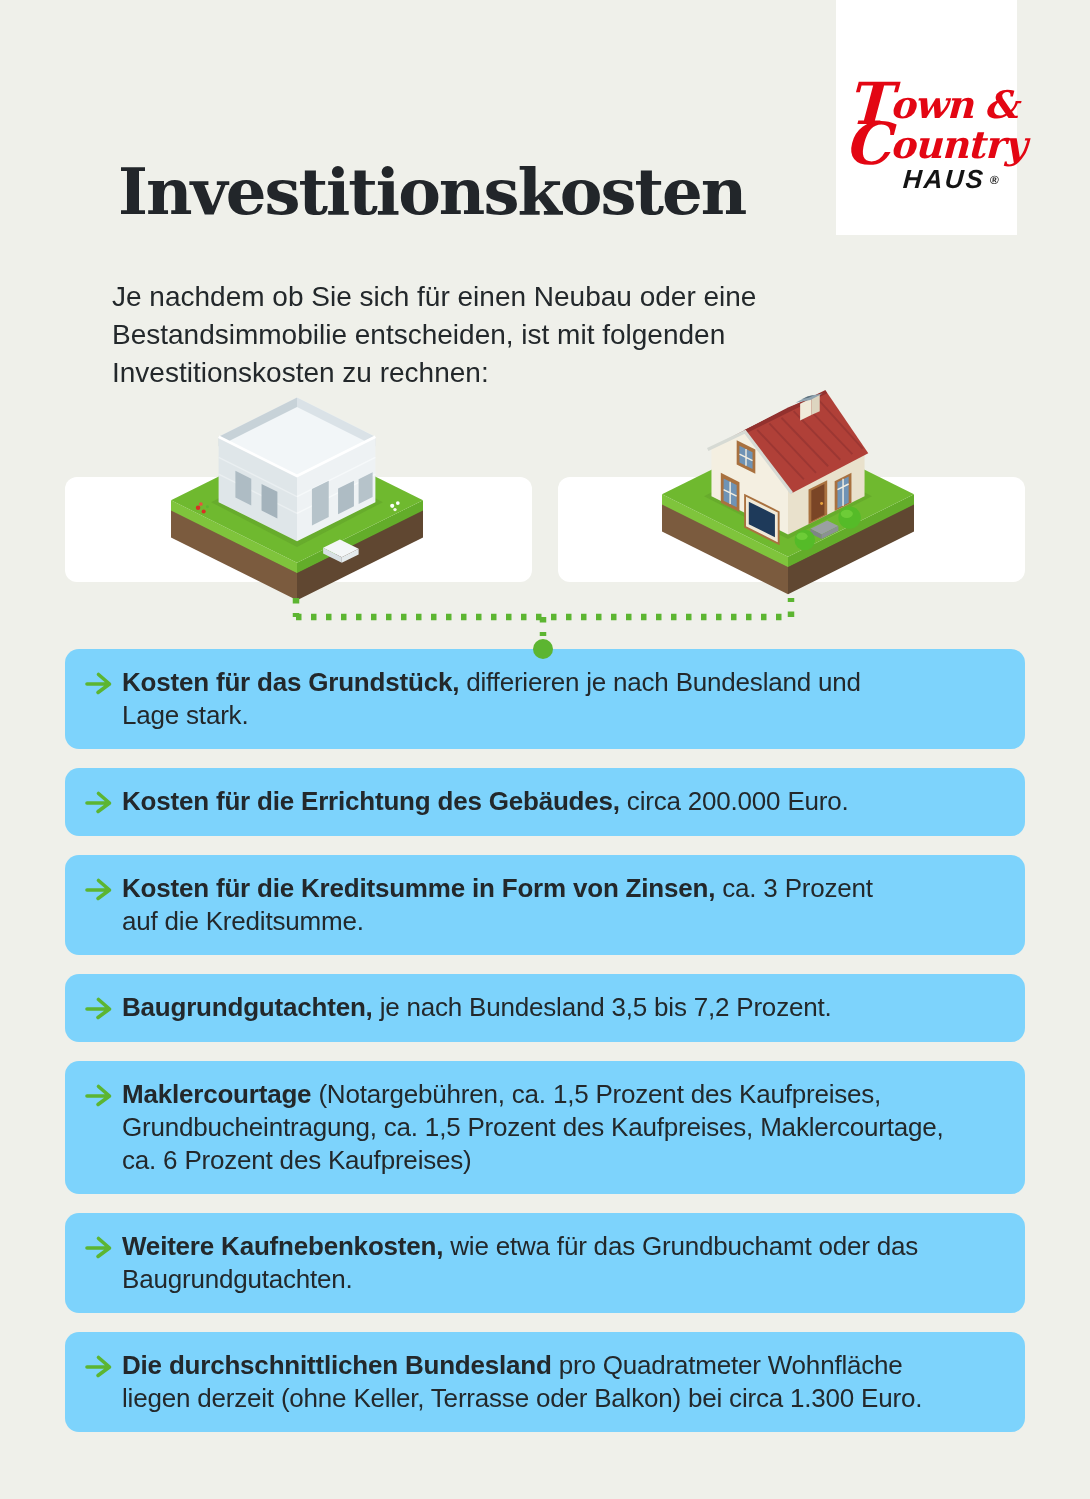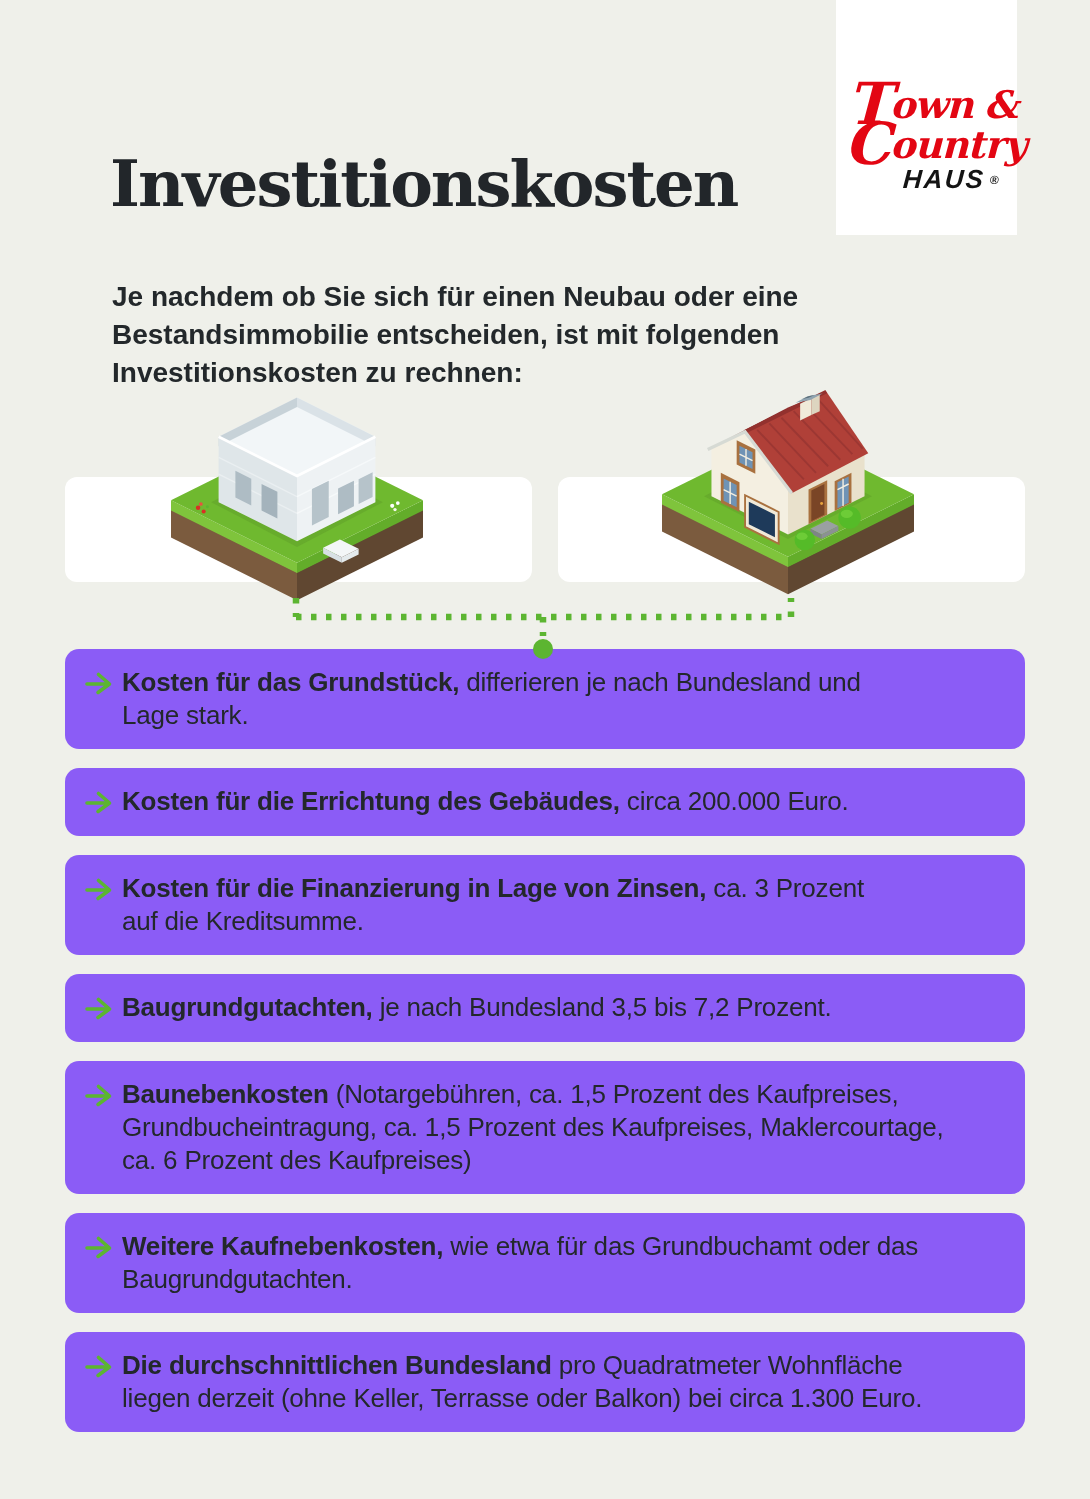--- a/index.html
+++ b/index.html
@@ -27,46 +27,46 @@
   .logo-line .initial{font-size:58px;line-height:0;vertical-align:-6px;margin-right:-2px;}
   .logo-line2{margin-top:2px;}
   .logo-haus{
     font-family:"Liberation Sans",sans-serif;font-style:italic;
     font-weight:bold;font-size:26px;letter-spacing:2px;
     color:#141414;margin:2px 0 0 56px;white-space:nowrap;
   }
   .logo-reg{font-size:12px;letter-spacing:0;vertical-align:4px;margin-left:5px;}
   
   .title{
-    position:absolute;left:106px;top:148px;margin:4px;
+    position:absolute;left:106px;top:148px;margin:12px;
     font-family:"DejaVu Serif",serif;
     font-weight:bold;font-size:64px;letter-spacing:-2px;
     color:#22262a;line-height:1;
   }
   .intro{
     position:absolute;left:112px;top:278px;width:780px;
-    font-size:28px;font-weight:bold;line-height:38px;
+    font-size:28px;font-weight:normal;line-height:38px;
     white-space:pre-line;color:#23282b;
   }
   
   .house-card{
     position:absolute;top:477px;width:467px;height:105px;
     background:#ffffff;border-radius:12px;
   }
   .house-card.left{left:65px;}
   .house-card.right{left:558px;}
   .house-svg{position:absolute;width:280px;height:224px;}
   .house-svg.left{left:157px;top:378px;}
   .house-svg.right{left:648px;top:372px;}
   .connector-svg{position:absolute;left:280px;top:592px;width:530px;height:72px;pointer-events:none;z-index:5;}
   
   .list{position:absolute;left:65px;top:649px;width:960px;}
   .item{
     display:flex;align-items:flex-start;
-    background:#8b5cf6;border-radius:14px;
+    background:#7dd3fc;border-radius:14px;
     padding:17px 26px 17px 20px;
     margin-bottom:19px;
   }
   .arrow-wrap{flex:0 0 37px;padding-top:4px;}
   .item-text{
     flex:1;font-size:26px;line-height:33px;letter-spacing:-0.2px;
     white-space:pre-line;color:#23282b;
   }
   .item-text strong{font-weight:bold;}
 </style>
@@ -211,40 +211,40 @@
       </span>
       <span class="item-text"><strong>Kosten für die Errichtung des Gebäudes,</strong><span> circa 200.000 Euro.</span></span>
     </div>
 
     <div class="item">
       <span class="arrow-wrap">
         <svg width="30" height="26" viewBox="0 0 30 26">
             <path d="M2 14 H23 M13.5 4.5 L24.5 14 L13 22.5" stroke="#5cb531" stroke-width="3.6" fill="none" stroke-linecap="round" stroke-linejoin="round"></path>
           </svg>
       </span>
-      <span class="item-text"><strong>Kosten für die Finanzierung in Lage von Zinsen,</strong><span> ca. 3 Prozent
+      <span class="item-text"><strong>Kosten für die Kreditsumme in Form von Zinsen,</strong><span> ca. 3 Prozent
 auf die Kreditsumme.</span></span>
     </div>
 
     <div class="item">
       <span class="arrow-wrap">
         <svg width="30" height="26" viewBox="0 0 30 26">
             <path d="M2 14 H23 M13.5 4.5 L24.5 14 L13 22.5" stroke="#5cb531" stroke-width="3.6" fill="none" stroke-linecap="round" stroke-linejoin="round"></path>
           </svg>
       </span>
       <span class="item-text"><strong>Baugrundgutachten,</strong><span> je nach Bundesland 3,5 bis 7,2 Prozent.</span></span>
     </div>
 
     <div class="item">
       <span class="arrow-wrap">
         <svg width="30" height="26" viewBox="0 0 30 26">
             <path d="M2 14 H23 M13.5 4.5 L24.5 14 L13 22.5" stroke="#5cb531" stroke-width="3.6" fill="none" stroke-linecap="round" stroke-linejoin="round"></path>
           </svg>
       </span>
-      <span class="item-text"><strong>Baunebenkosten</strong><span> (Notargebühren, ca. 1,5 Prozent des Kaufpreises,
+      <span class="item-text"><strong>Maklercourtage</strong><span> (Notargebühren, ca. 1,5 Prozent des Kaufpreises,
 Grundbucheintragung, ca. 1,5 Prozent des Kaufpreises, Maklercourtage,
 ca. 6 Prozent des Kaufpreises)</span></span>
     </div>
 
     <div class="item">
       <span class="arrow-wrap">
         <svg width="30" height="26" viewBox="0 0 30 26">
             <path d="M2 14 H23 M13.5 4.5 L24.5 14 L13 22.5" stroke="#5cb531" stroke-width="3.6" fill="none" stroke-linecap="round" stroke-linejoin="round"></path>
           </svg>
       </span>

